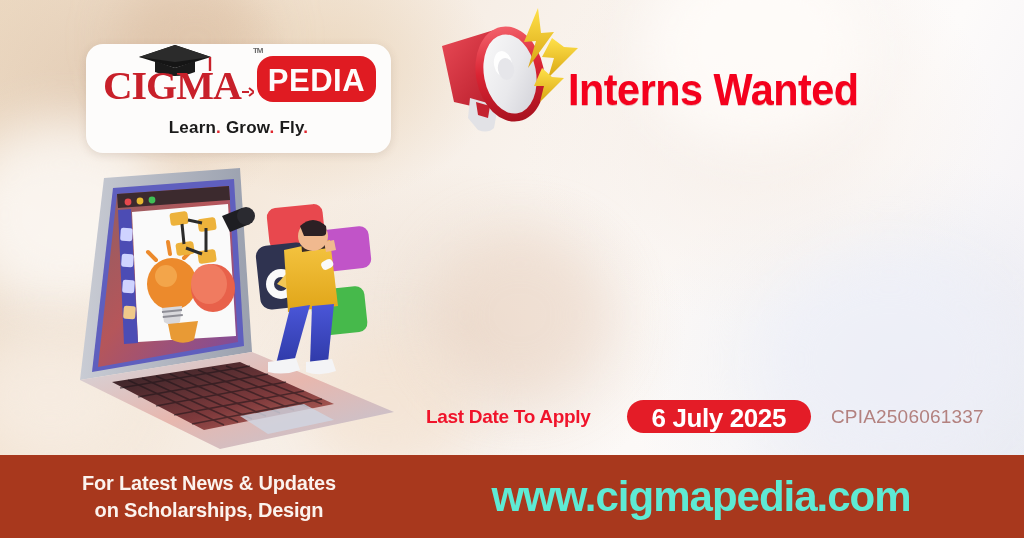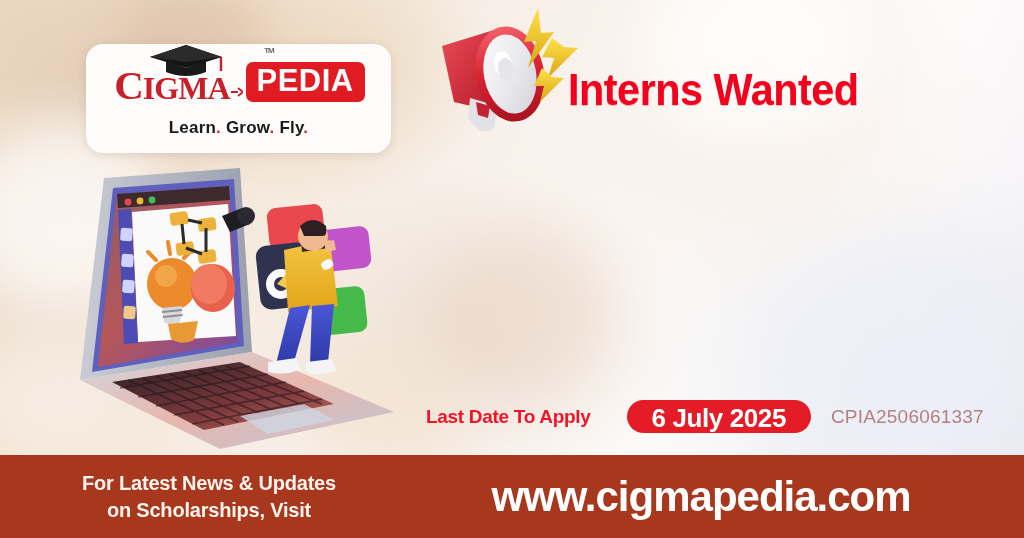--- a/index.html
+++ b/index.html
@@ -49,33 +49,33 @@
   .cap {
     position:absolute; left:36px; top:-16px; width:76px; height:34px;
   }
   .cigma {
     position:relative;
     font-family:"Liberation Serif", serif;
     font-size:41px; font-weight:700;
     color:#c8202a; letter-spacing:-1px; line-height:1;
     padding-left:2px;
   }
-  .cigma .sm { font-size:32px; }
+  .cigma .sm { font-size:40px; }
   .tm {
     position:absolute; left:152px; top:-18px;
     font-size:8px; color:#6b6b6b; font-family:"Liberation Sans", sans-serif;
   }
   .arrow-dot {
     width:12px; height:10px; margin:0 3px 9px 1px;
     display:flex; align-items:center;
   }
   .pedia {
     background:#e01b22; color:#fdfcfb;
     font-size:31px; font-weight:700; letter-spacing:.5px;
-    padding:2px 11px 4px 11px; border-radius:7px;
+    padding:8px 11px 4px 11px; border-radius:16px;
     line-height:1.08; margin-bottom:4px;
     font-family:"Liberation Sans", sans-serif;
   }
   .tagline {
     margin-top:12px;
     font-size:17px; font-weight:700; color:#1b1b1b;
     letter-spacing:.2px;
   }
   .tagline .dot { color:#e0272e; }
 
@@ -141,21 +141,21 @@
     display:flex; align-items:center;gap:8px;
   }
   .footer-left {
     width:400px; text-align:center;
     color:#fbf3ee; font-size:20px; font-weight:700;
     line-height:1.32; letter-spacing:-.2px;
     padding-left:18px;
   }
   .footer-url {
     flex:1; text-align:center;
-    color:#ffffff;
+    color:#5eead4;
     font-size:42px; font-weight:700;
     letter-spacing:-1px;
     padding-right:30px;
   }
 </style>
 </head>
 <body>
 
 <div class="banner">
 
@@ -351,18 +351,18 @@
 
   <div class="apply-row">
     <span class="apply-label">Last Date To Apply</span>
     <span class="date-pill">6 July 2025</span>
     <span class="ref-code">CPIA2506061337</span>
   </div>
 
   <div class="footer">
     <div class="footer-left">
       <div>For Latest News &amp; Updates</div>
-      <div>on Scholarships, Visit</div>
+      <div>on Scholarships, Design</div>
     </div>
     <div class="footer-url">www.cigmapedia.com</div>
   </div>
 
 </div>
 
 </body></html>

